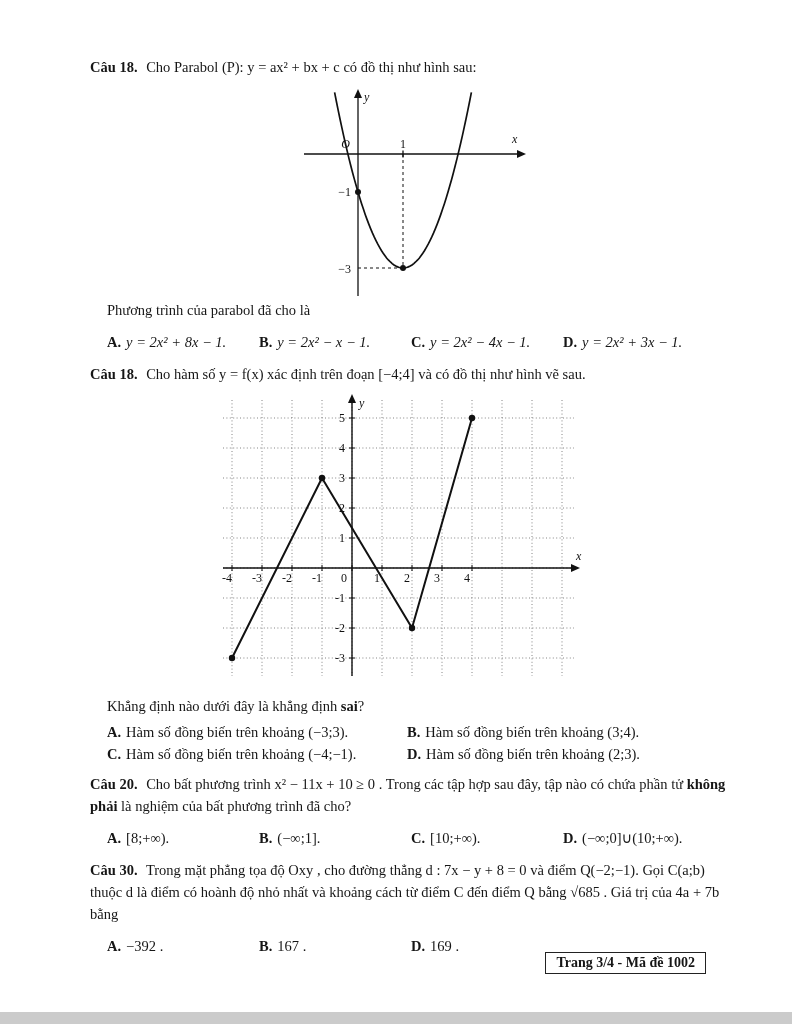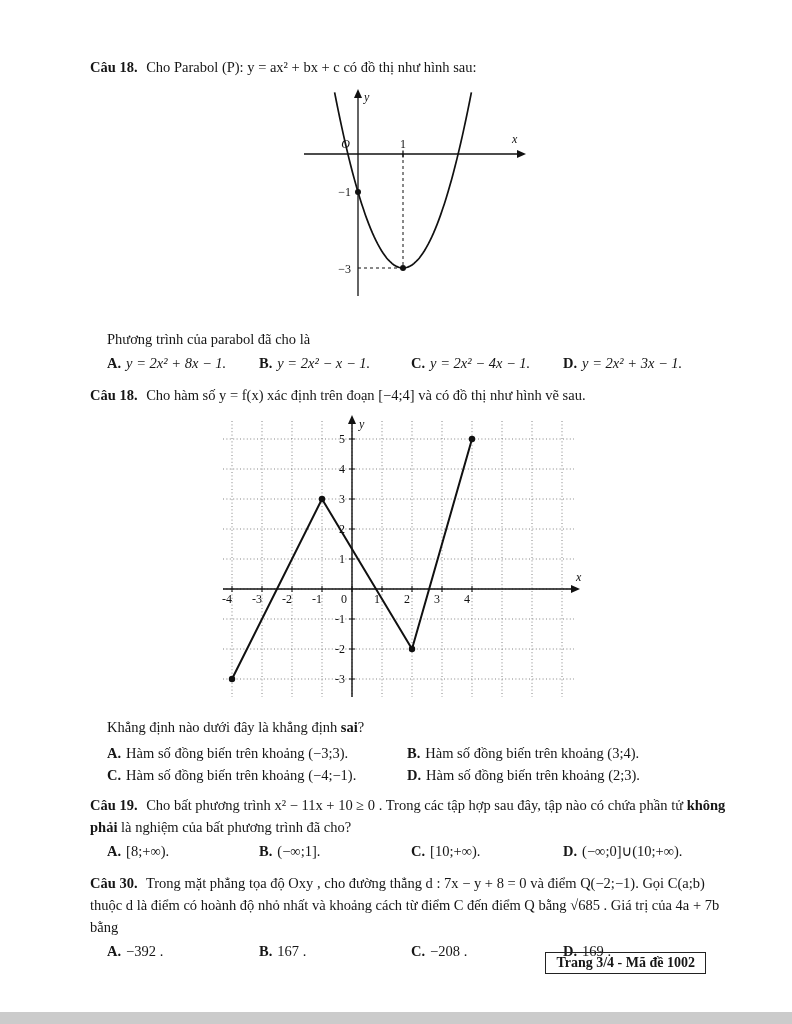--- a/index.html
+++ b/index.html
@@ -12,21 +12,21 @@
     font-family: "Liberation Serif", serif;
     font-size: 14.5px;
     color: #161616;
     overflow: hidden;
   }
   .content { padding: 46px 52px 0 90px; }
   p { margin: 0; }
   .q { margin-top: 10px; line-height: 22px; }
   .qlabel { font-weight: bold; margin-right: 5px; }
   .indent { padding-left: 17px; }
-  .ans-row { display: flex; margin-top: 2px; padding-left: 17px; line-height: 22px; }
+  .ans-row { display: flex; margin-top: 10px; padding-left: 17px; line-height: 22px; }
   .ans-row .ans { width: 152px; }
   .ans-row .ans:last-child { width: auto; }
   .ans-label { font-weight: bold; margin-right: 5px; }
   .math { font-style: italic; }
   .grid2 {
     display: grid; grid-template-columns: 300px 1fr;
     padding-left: 17px; margin-top: 4px; line-height: 22px;
   }
   #parabola-svg { display: block; margin: 6px 0 0 208px; overflow: visible; }
   #fx-svg { display: block; margin: 8px 0 0 132px; overflow: visible; }
@@ -67,21 +67,21 @@
       <text x="53" y="189" text-anchor="end">−3</text>
       <text x="214" y="59" class="it">x</text>
       <text x="66" y="17" class="it">y</text>
     <line x1="105" y1="70" x2="105" y2="184" stroke="#111" stroke-width="1" stroke-dasharray="3,3"></line>
         <line x1="60" y1="184" x2="105" y2="184" stroke="#111" stroke-width="1" stroke-dasharray="3,3"></line>
         <polyline points="36.6,8.4 38.4,17.5 40.2,26.4 42.0,35.0 43.8,43.4 45.6,51.6 47.4,59.5 49.2,67.1 51.0,74.6 52.8,81.7 54.6,88.7 56.4,95.4 58.2,101.8 60.0,108.0 61.8,114.0 63.6,119.7 65.4,125.1 67.2,130.4 69.0,135.4 70.8,140.1 72.6,144.6 74.4,148.9 76.2,152.9 78.0,156.6 79.8,160.2 81.6,163.4 83.4,166.5 85.2,169.3 87.0,171.8 88.8,174.2 90.6,176.2 92.4,178.0 94.2,179.6 96.0,181.0 97.8,182.1 99.6,182.9 101.4,183.5 103.2,183.9 105.0,184.0 106.8,183.9 108.6,183.5 110.4,182.9 112.2,182.1 114.0,181.0 115.8,179.6 117.6,178.0 119.4,176.2 121.2,174.2 123.0,171.8 124.8,169.3 126.6,166.5 128.4,163.4 130.2,160.2 132.0,156.6 133.8,152.9 135.6,148.9 137.4,144.6 139.2,140.1 141.0,135.4 142.8,130.4 144.6,125.1 146.4,119.7 148.2,114.0 150.0,108.0 151.8,101.8 153.6,95.4 155.4,88.7 157.2,81.7 159.0,74.6 160.8,67.1 162.6,59.5 164.4,51.6 166.2,43.4 168.0,35.0 169.8,26.4 171.6,17.5 173.4,8.4" fill="none" stroke="#111" stroke-width="1.7"></polyline>
         <circle cx="60" cy="108" r="3" fill="#111"></circle>
         <circle cx="105" cy="184" r="3" fill="#111"></circle>
       </svg>
 
-    <p class="q indent" style="margin-top:29px;">Phương trình của parabol đã cho là</p>
+    <p class="q indent" style="margin-top:0;">Phương trình của parabol đã cho là</p>
 
     <div class="ans-row">
       <div class="ans">
         <b class="ans-label">A.</b><span class="math">y = 2x² + 8x − 1.</span>
       </div>
       <div class="ans">
         <b class="ans-label">B.</b><span class="math">y = 2x² − x − 1.</span>
       </div>
       <div class="ans">
         <b class="ans-label">C.</b><span class="math">y = 2x² − 4x − 1.</span>
@@ -178,21 +178,21 @@
       </div>
       <div class="ans">
         <b class="ans-label">C.</b><span>Hàm số đồng biến trên khoảng (−4;−1).</span>
       </div>
       <div class="ans">
         <b class="ans-label">D.</b><span>Hàm số đồng biến trên khoảng (2;3).</span>
       </div>
     </div>
 
     <p class="q" style="margin-top:8px;">
-      <b class="qlabel">Câu 19.</b>
+      <b class="qlabel">Câu 20.</b>
       <span>Cho bất phương trình x² − 11x + 10 ≥ 0 . Trong các tập hợp sau đây, tập nào có chứa phần tử </span><b>không phải</b><span> là nghiệm của bất phương trình đã cho?</span>
     </p>
 
     <div class="ans-row">
       <div class="ans">
         <b class="ans-label">A.</b><span>[8;+∞).</span>
       </div>
       <div class="ans">
         <b class="ans-label">B.</b><span>(−∞;1].</span>
       </div>
@@ -210,23 +210,20 @@
     </p>
 
     <div class="ans-row">
       <div class="ans">
         <b class="ans-label">A.</b><span>−392 .</span>
       </div>
       <div class="ans">
         <b class="ans-label">B.</b><span>167 .</span>
       </div>
       <div class="ans">
-        <b class="ans-label">C.</b><span>−208 .</span>
-      </div>
-      <div class="ans">
         <b class="ans-label">D.</b><span>169 .</span>
       </div>
     </div>
 
   </div>
 
   <div class="footer-box">Trang 3/4 - Mã đề 1002</div>
   <div class="scan-bottom"></div>
 </div>
 

